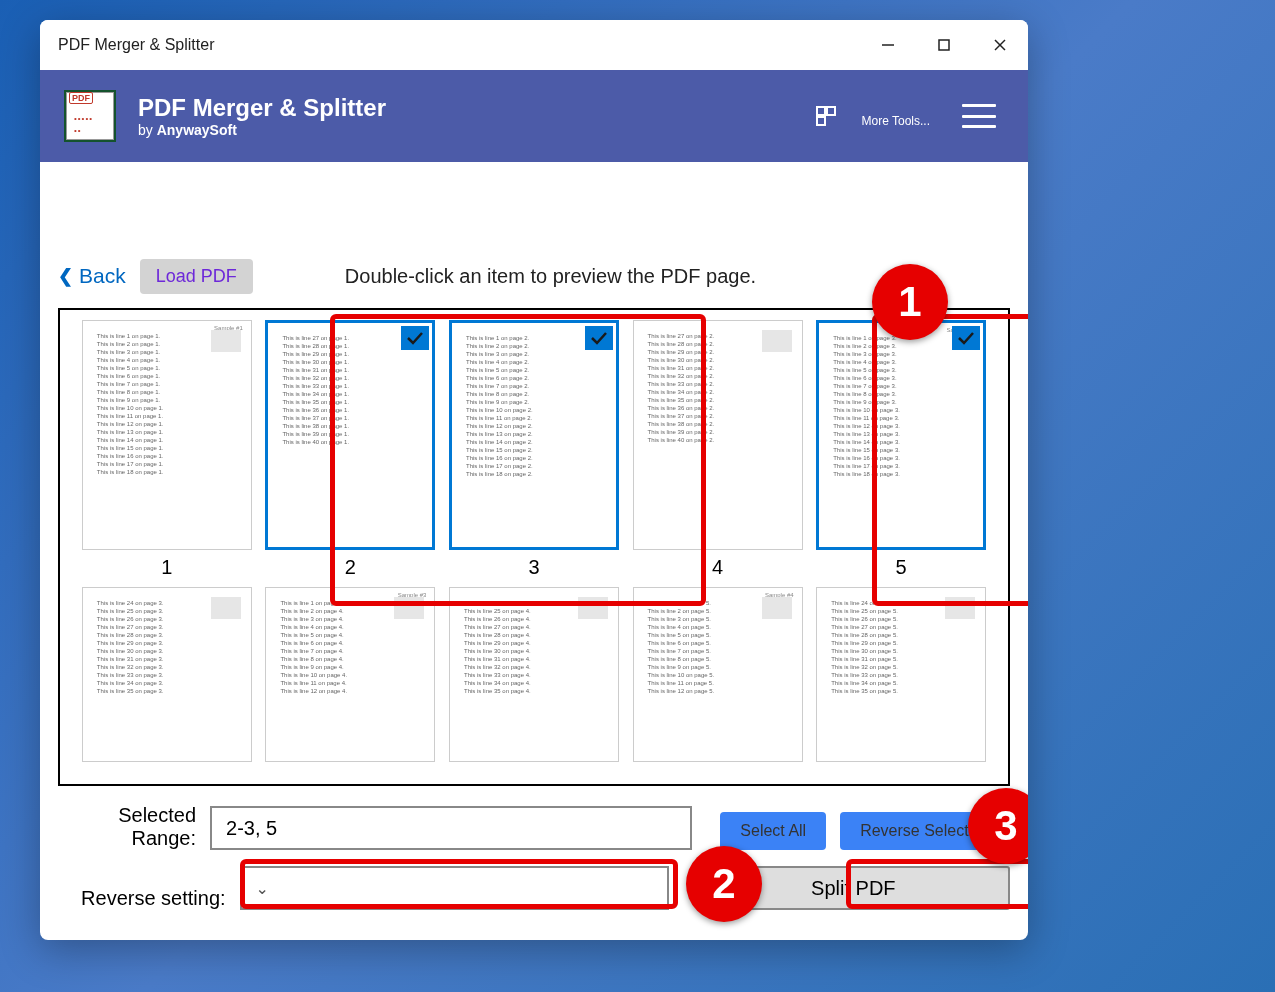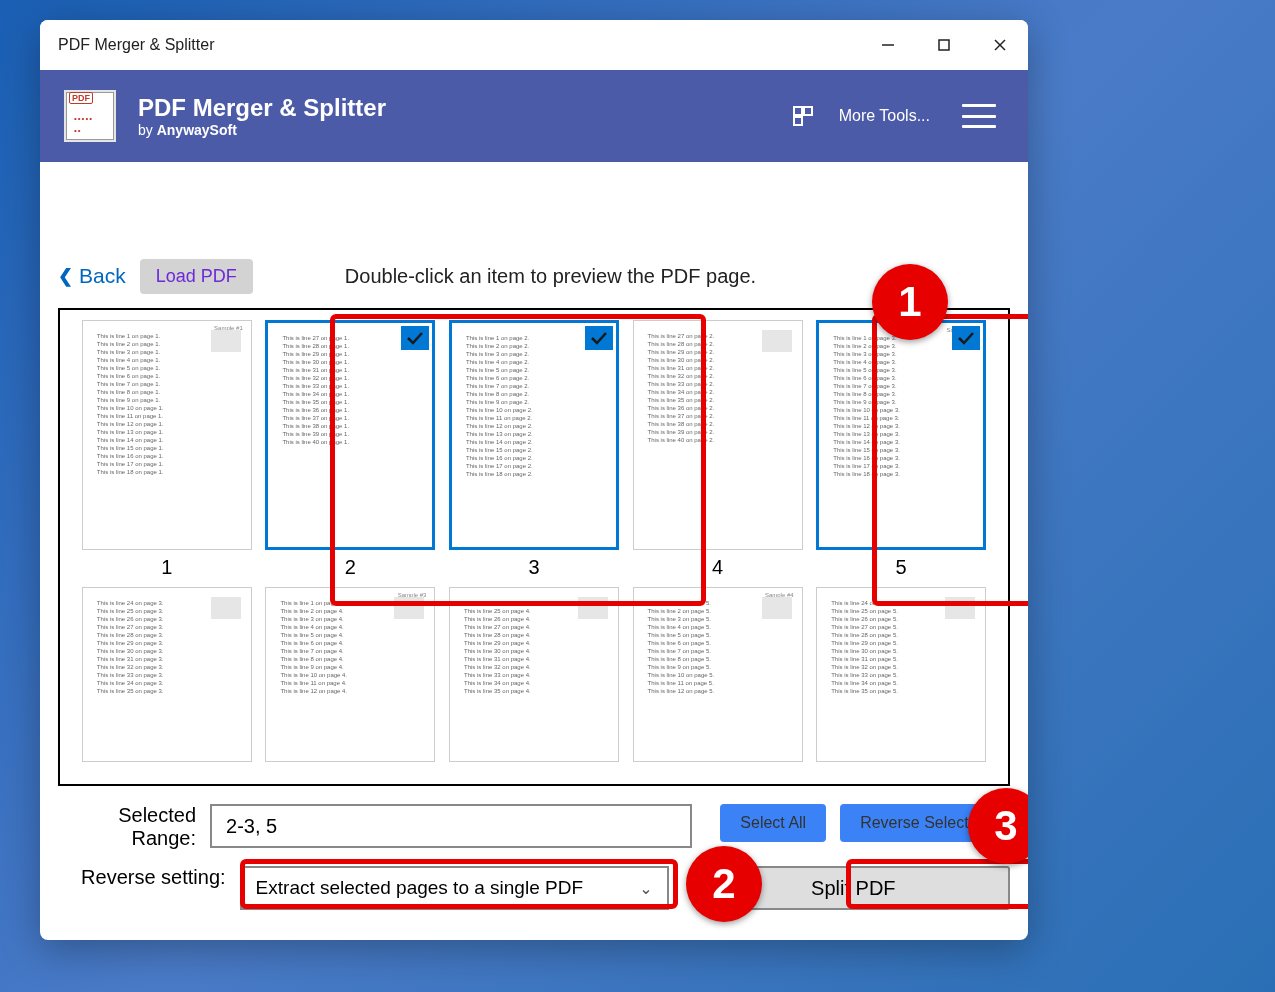--- a/index.html
+++ b/index.html
@@ -38,21 +38,21 @@
   }
   .titlebar-btn svg { stroke: #222; }
   .app-header {
     height: 92px;
     background: #4c5ba8;
     display: flex; align-items: center;
     padding: 0 24px;
     color: #fff;
   }
   .app-icon {
-    width: 52px; height: 52px; background: #e5e5e5;
+    width: 52px; height: 52px; background: #14532d;
     display:flex; align-items:center; justify-content:center;
     font-size:0; position:relative;
   }
   .app-icon-inner {
     position:absolute; width:48px; height:48px;
     border:1px solid #999; background:#fff;
   }
   .app-icon-pdf {
     position:absolute; top:2px; left:5px;
     font-size:9px; font-weight:bold; color:#c0392b;
@@ -63,21 +63,21 @@
     position:absolute; top:24px; left:10px;
     display:flex; flex-direction:column; gap:3px;
   }
   .app-icon-dots::before { content:"•••••"; font-size:8px; color:#c0392b; letter-spacing:1px;}
   .app-icon-dots::after { content:"••"; font-size:8px; color:#c0392b; letter-spacing:1px;}
   .app-title-block { margin-left: 22px; }
   .app-title { font-size: 24px; font-weight: 600; }
   .app-subtitle { font-size: 14px; }
   .app-subtitle .strong { font-weight:600;}
   .app-header-right { margin-left:auto; display:flex; align-items:center; gap:24px;}
-  .more-tools { display:flex; align-items:center; gap:24px; font-size:16px; cursor:pointer;}
+  .more-tools { display:flex; align-items:flex-end; gap:24px; font-size:12px; cursor:pointer;}
   .grid-icon { width:24px; height:24px; stroke:#fff; fill:none; stroke-width:2;}
   .hamburger { width:34px; height:24px; display:flex; flex-direction:column; justify-content:space-between; cursor:pointer; margin-left:8px; margin-right:8px;}
   .hamburger span { height:3px; background:#fff; border-radius:1px;}
   .banner-space { height: 88px; background: #fff; }
   .toolbar {
     height: 52px; display:flex; align-items:center; padding:0 18px; gap:14px;
     border-bottom:0;
   }
   .back-link { color:#0067c0; font-size:21px; display:flex; align-items:center; gap:6px; cursor:pointer;}
   .back-link .chev { font-size:18px; font-weight:bold;}
@@ -115,21 +115,21 @@
   .page-slot.second .page-thumb { height:175px;}
   .annot-ring {
     position:absolute; width:76px; height:76px; border-radius:50%;
     background:#e60000; color:#fff; font-size:42px; font-weight:600;
     display:flex; align-items:center; justify-content:center;
     box-shadow:0 2px 6px rgba(0,0,0,0.4);
     z-index:50;
   }
   .annot-box { position:absolute; border:5px solid #e60000; border-radius:6px; z-index:40; pointer-events:none;}
   .bottom-area { padding:18px 18px 0 18px; position:relative;}
-  .form-row { display:flex; align-items:flex-start; gap:14px; margin-bottom:16px;}
+  .form-row { display:flex; align-items:flex-end; gap:14px; margin-bottom:16px;}
   .form-label { font-size:20px; width:168px; text-align:right;}
   .range-input {
     width:580px; height:44px; border:2px solid #888; padding:13px 14px;
     font-size:20px; background:#fff;
   }
   .btn-grey {
     background:#3b82f6; border-radius:4px; padding:10px 20px; font-size:16px;
     color:#333; cursor:pointer; white-space:nowrap;
   }
   .output-select {
@@ -441,21 +441,20 @@
       <div class="form-row">
         <div class="form-label">Selected Range:</div>
         <input class="range-input" value="2-3, 5" style="">
         <div style="flex:1"></div>
         <div class="btn-grey">Select All</div>
         <div class="btn-grey">Reverse Selection</div>
       </div>
       <div class="form-row" style="margin-bottom:0;">
         <div class="form-label">Reverse setting:</div>
         <div class="output-select">
-          <span>Extract selected pages to a single PDF</span>
           <span class="chev-down">⌄</span>
         </div>
         <div style="flex:1"></div>
         <div class="split-btn">Split PDF</div>
       </div>
 
       <div class="annot-box" style="left:200px; top:73px; width:438px; height:50px;"></div>
       <div class="annot-ring" style="left:646px; top:60px;">2</div>
       <div class="annot-box" style="left:806px; top:73px; width:322px; height:50px;"></div>
       <div class="annot-ring" style="left:928px; top:2px;">3</div>

